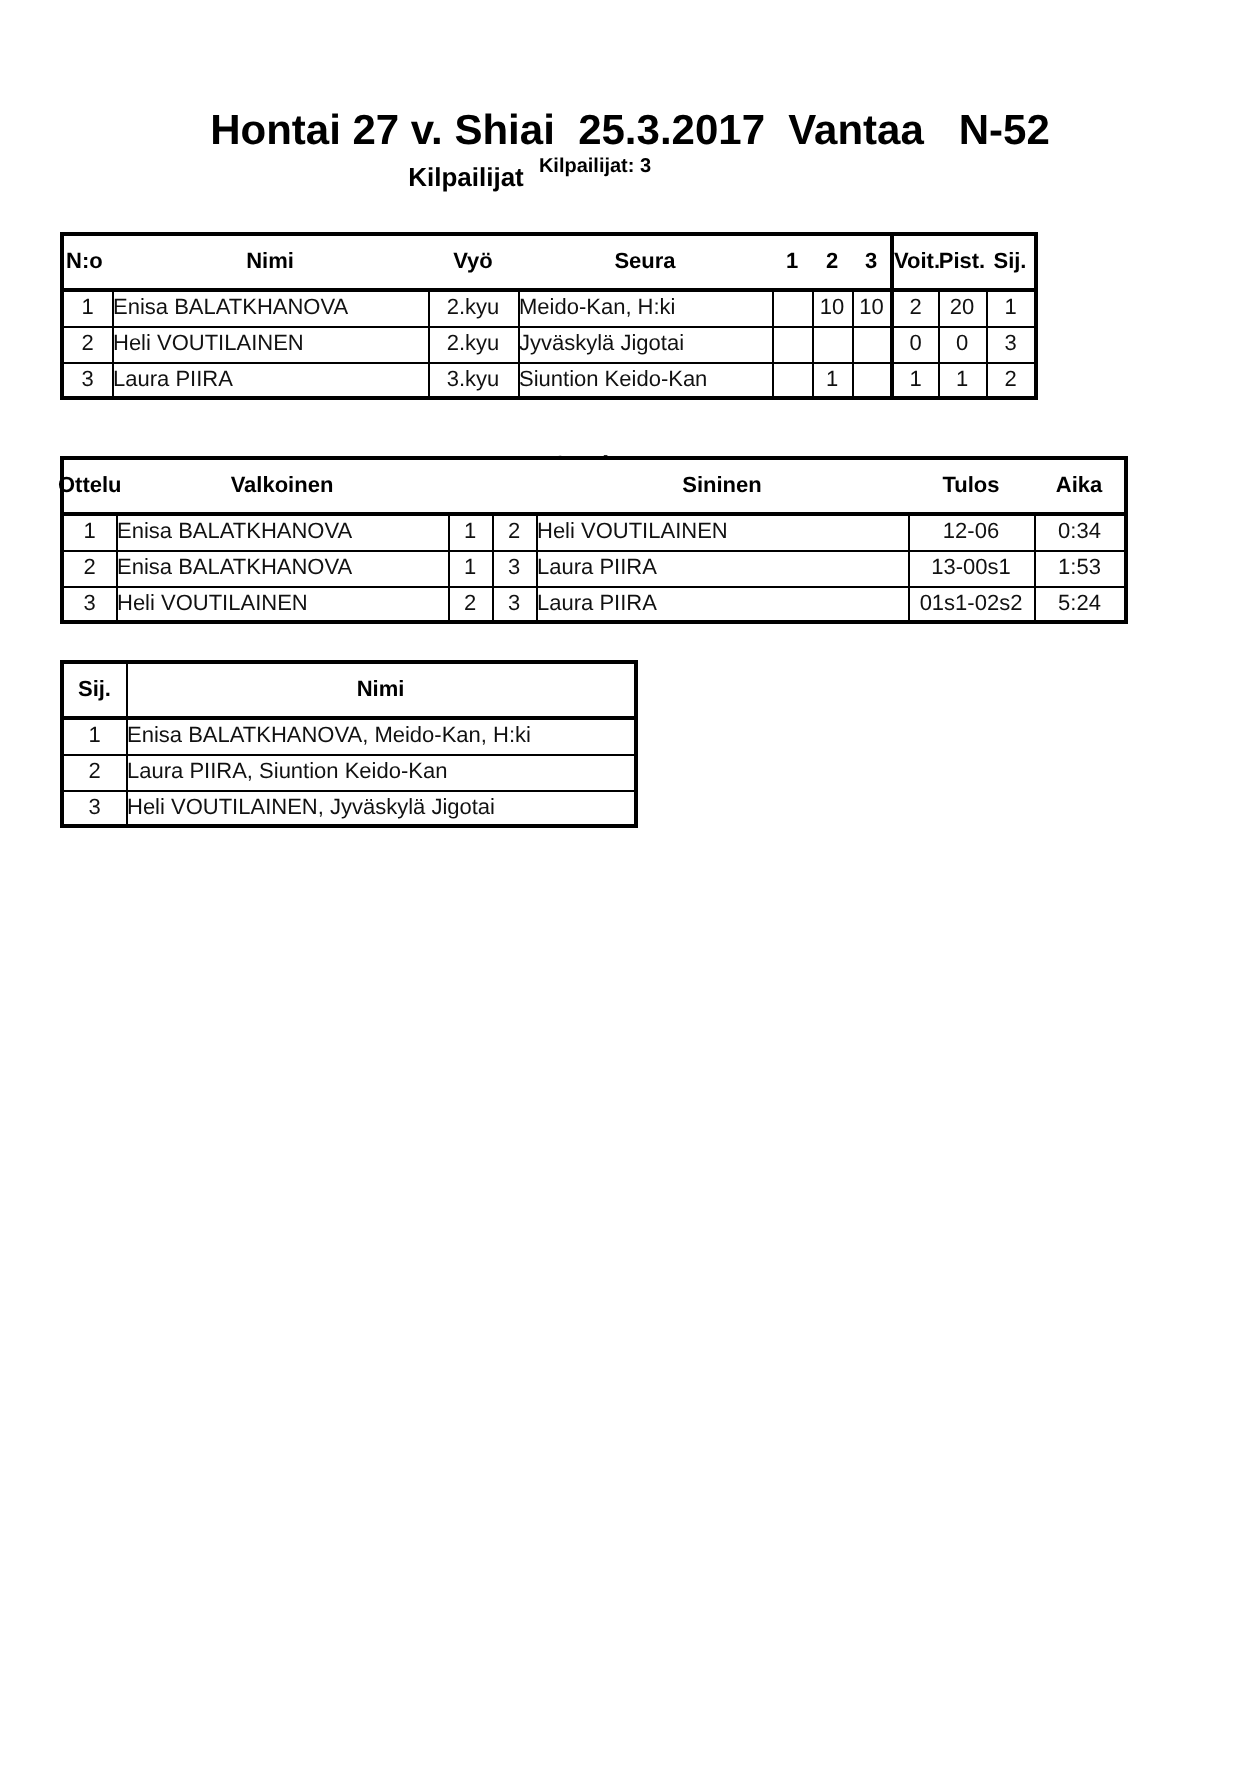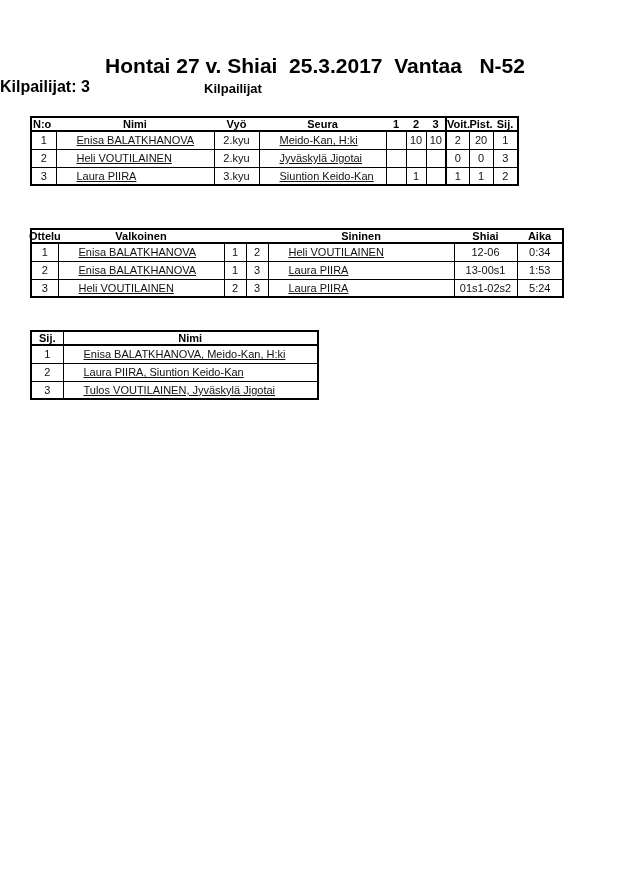--- a/index.html
+++ b/index.html
@@ -7,49 +7,49 @@
     position:relative;width:630px;height:891px;background:#ffffff;
     font-family:"Liberation Sans","DejaVu Sans",sans-serif;color:#000;
     overflow:hidden;
     margin-top:28px;
   }
   .title{
     position:absolute;top:26px;left:0;width:630px;text-align:center;
     font-size:21px;font-weight:bold;white-space:pre;letter-spacing:0;
   }
   .count{
-    position:absolute;top:50px;left:0;width:595px;text-align:left;
-    font-size:16px;font-weight:bold;
+    position:absolute;top:50px;left:0;width:595px;text-align:center;
+    font-size:10px;font-weight:bold;
   }
   .sec{position:absolute;font-size:13px;font-weight:bold;text-align:center;white-space:nowrap;}
   #h-comp{top:53px;left:0;width:466px;}
   #h-match{top:197px;left:30px;width:532px;}
   #h-res{top:283px;left:30px;width:287px;}
 
   table{
     position:absolute;border-collapse:collapse;table-layout:fixed;
     border:2px solid #000;background:#fff;
   }
   #t-comp {top:88px;left:30px;width:487px;}
   #t-match{top:200px;left:30px;width:532px;}
   #t-res  {top:302px;left:30px;width:287px;}
 
-  thead tr{height:14px;}
+  thead tr{height:28px;}
   tbody tr{height:18px;}
 
   th{
     border:0 solid #000;border-bottom:2px solid #000;
     font-size:11px;font-weight:bold;padding:0;
     white-space:nowrap;overflow:visible;text-align:center;vertical-align:middle;
   }
   td{
     border:1px solid #000;font-size:11px;font-weight:normal;color:#111;
     padding:0;white-space:nowrap;overflow:hidden;text-align:center;vertical-align:middle;
   }
-  td.l{text-align:left;padding-left:20px;text-decoration:underline;}
+  td.l{text-align:left;padding-left:0;}
   th.hl{text-align:left;padding-left:1px;}
   th.ho{text-align:left;padding-left:0;text-indent:-3px;}
   .thick-l{border-left:2px solid #000 !important;}
   #t-res th.hdiv{border-left:1px solid #000;}
 </style>
 </head>
 <body>
 
 <div class="page">
 
@@ -134,21 +134,21 @@
       <col style="width:186px">
         <col style="width:63px">
         <col style="width:46px">
     </colgroup>
     <thead>
       <tr>
         <th class="ho">Ottelu</th>
         <th>Valkoinen</th>
         <th colspan="2"></th>
         <th>Sininen</th>
-        <th>Shiai</th>
+        <th>Tulos</th>
         <th>Aika</th>
       </tr>
     </thead>
     <tbody>
       <tr>
         <td>1</td>
         <td class="l">Enisa BALATKHANOVA</td>
         <td>1</td>
         <td>2</td>
         <td class="l">Heli VOUTILAINEN</td>
@@ -191,18 +191,18 @@
       <tr>
         <td>1</td>
         <td class="l">Enisa BALATKHANOVA, Meido-Kan, H:ki</td>
       </tr>
       <tr>
         <td>2</td>
         <td class="l">Laura PIIRA, Siuntion Keido-Kan</td>
       </tr>
       <tr>
         <td>3</td>
-        <td class="l">Tulos VOUTILAINEN, Jyväskylä Jigotai</td>
+        <td class="l">Heli VOUTILAINEN, Jyväskylä Jigotai</td>
       </tr>
     </tbody>
   </table>
 
 </div>
 
 </body></html>

